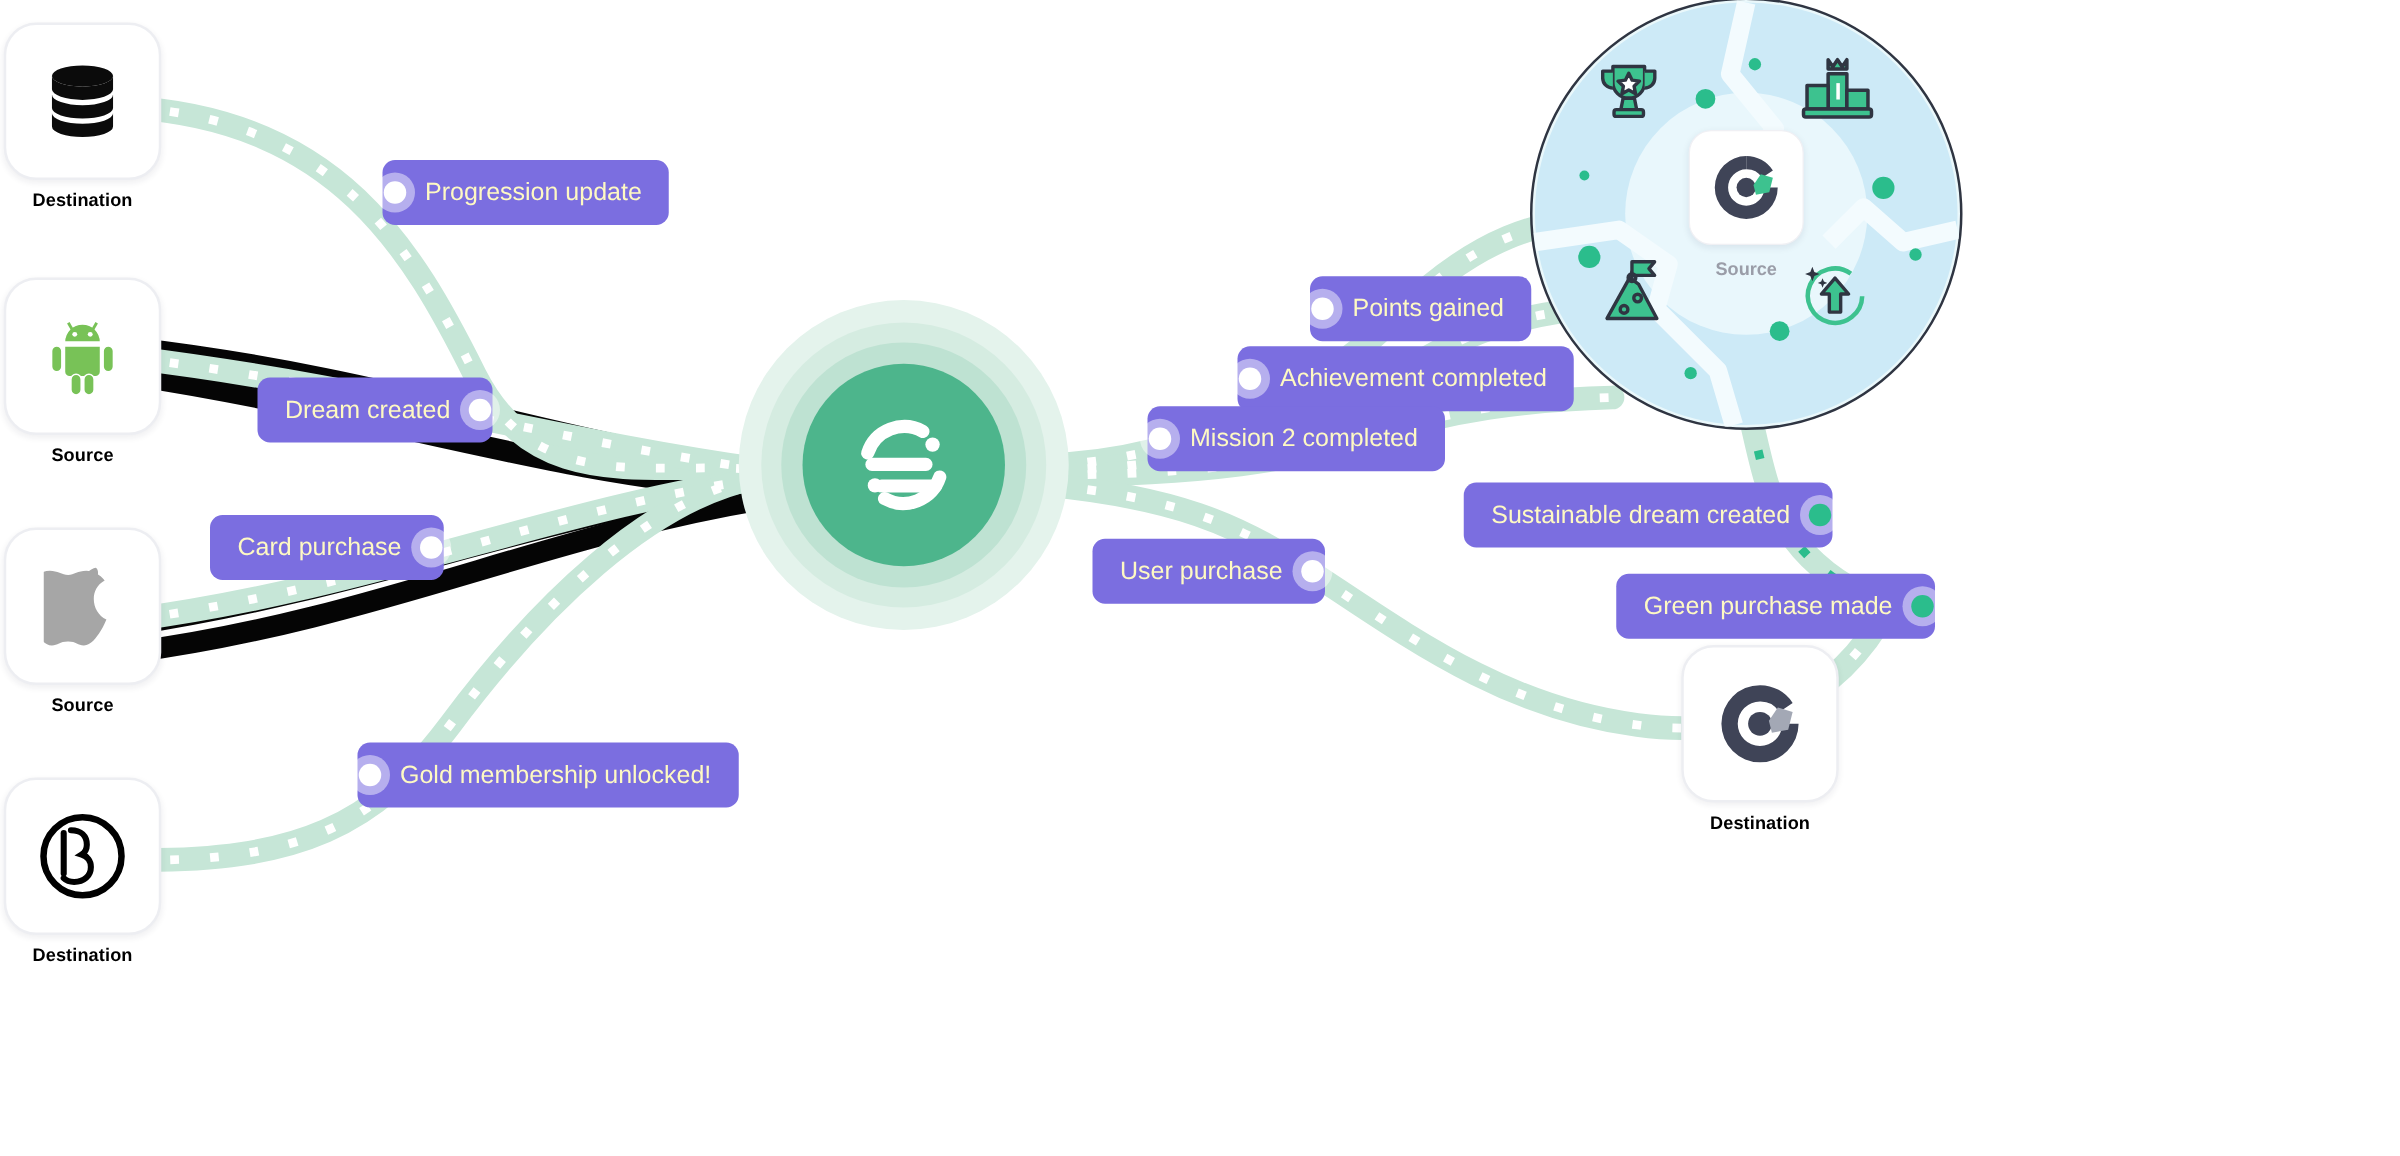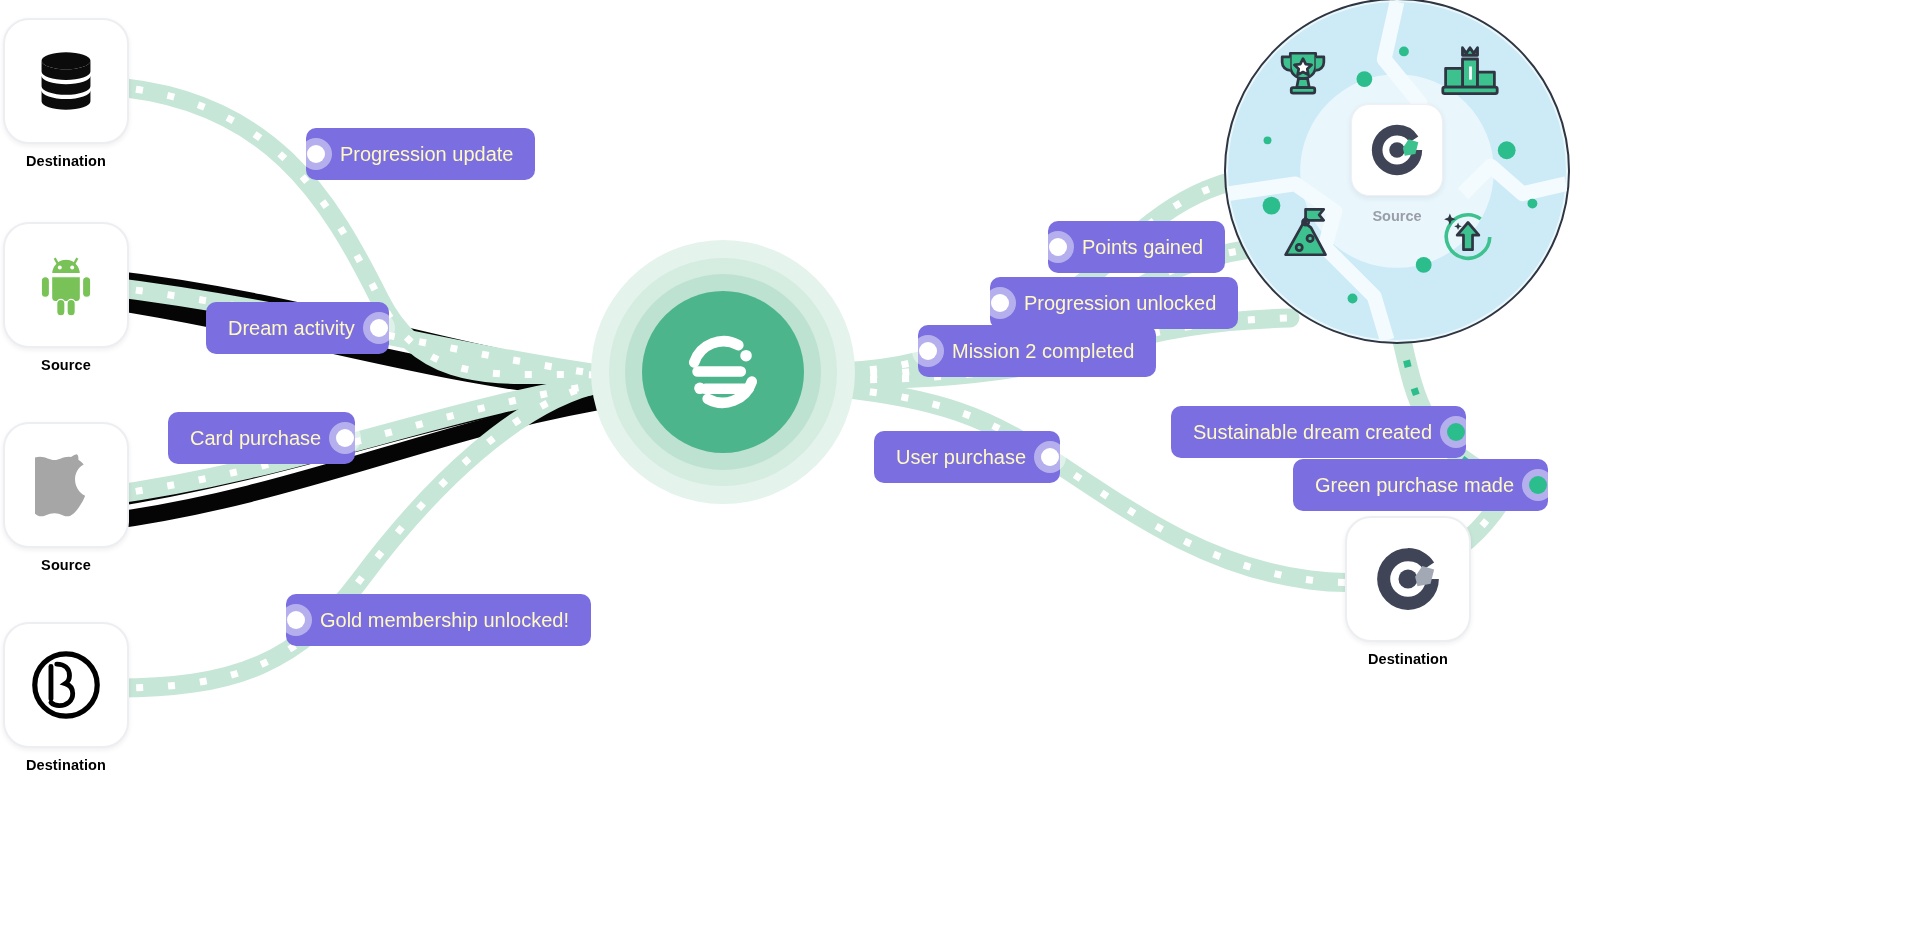--- a/index.html
+++ b/index.html
@@ -340,55 +340,55 @@
     </div>
     <div class="badge-cap">Source</div>
   </div>
 
   <div class="pill padleft" style="left:306px;top:128px;">
     <span class="knob" style="left:-6px;top:10px;"></span>
     <span>Progression update</span>
   </div>
 
   <div class="pill padright" style="left:206px;top:302px;">
-    <span>Dream activity</span>
+    <span>Dream created</span>
     <span class="knob" style="right:-6px;top:10px;"></span>
   </div>
 
   <div class="pill padright" style="left:168px;top:412px;">
     <span>Card purchase</span>
     <span class="knob" style="right:-6px;top:10px;"></span>
   </div>
 
   <div class="pill padleft" style="left:286px;top:594px;">
     <span class="knob" style="left:-6px;top:10px;"></span>
     <span>Gold membership unlocked!</span>
   </div>
 
   <div class="pill padleft" style="left:1048px;top:221px;">
     <span class="knob" style="left:-6px;top:10px;"></span>
     <span>Points gained</span>
   </div>
 
   <div class="pill padleft" style="left:990px;top:277px;">
     <span class="knob" style="left:-6px;top:10px;"></span>
-    <span>Progression unlocked</span>
+    <span>Achievement completed</span>
   </div>
 
   <div class="pill padleft" style="left:918px;top:325px;">
     <span class="knob" style="left:-6px;top:10px;"></span>
     <span>Mission 2 completed</span>
   </div>
 
   <div class="pill padright" style="left:874px;top:431px;">
     <span>User purchase</span>
     <span class="knob" style="right:-6px;top:10px;"></span>
   </div>
 
-  <div class="pill padright" style="left:1171px;top:386px;margin-top:20px;">
+  <div class="pill padright" style="left:1171px;top:386px;">
     <span>Sustainable dream created</span>
     <span class="knob green" style="right:-6px;top:10px;"></span>
   </div>
 
   <div class="pill padright" style="left:1293px;top:459px;align-items:center;">
     <span>Green purchase made</span>
     <span class="knob green" style="right:-6px;top:10px;"></span>
   </div>
 
 </div>

